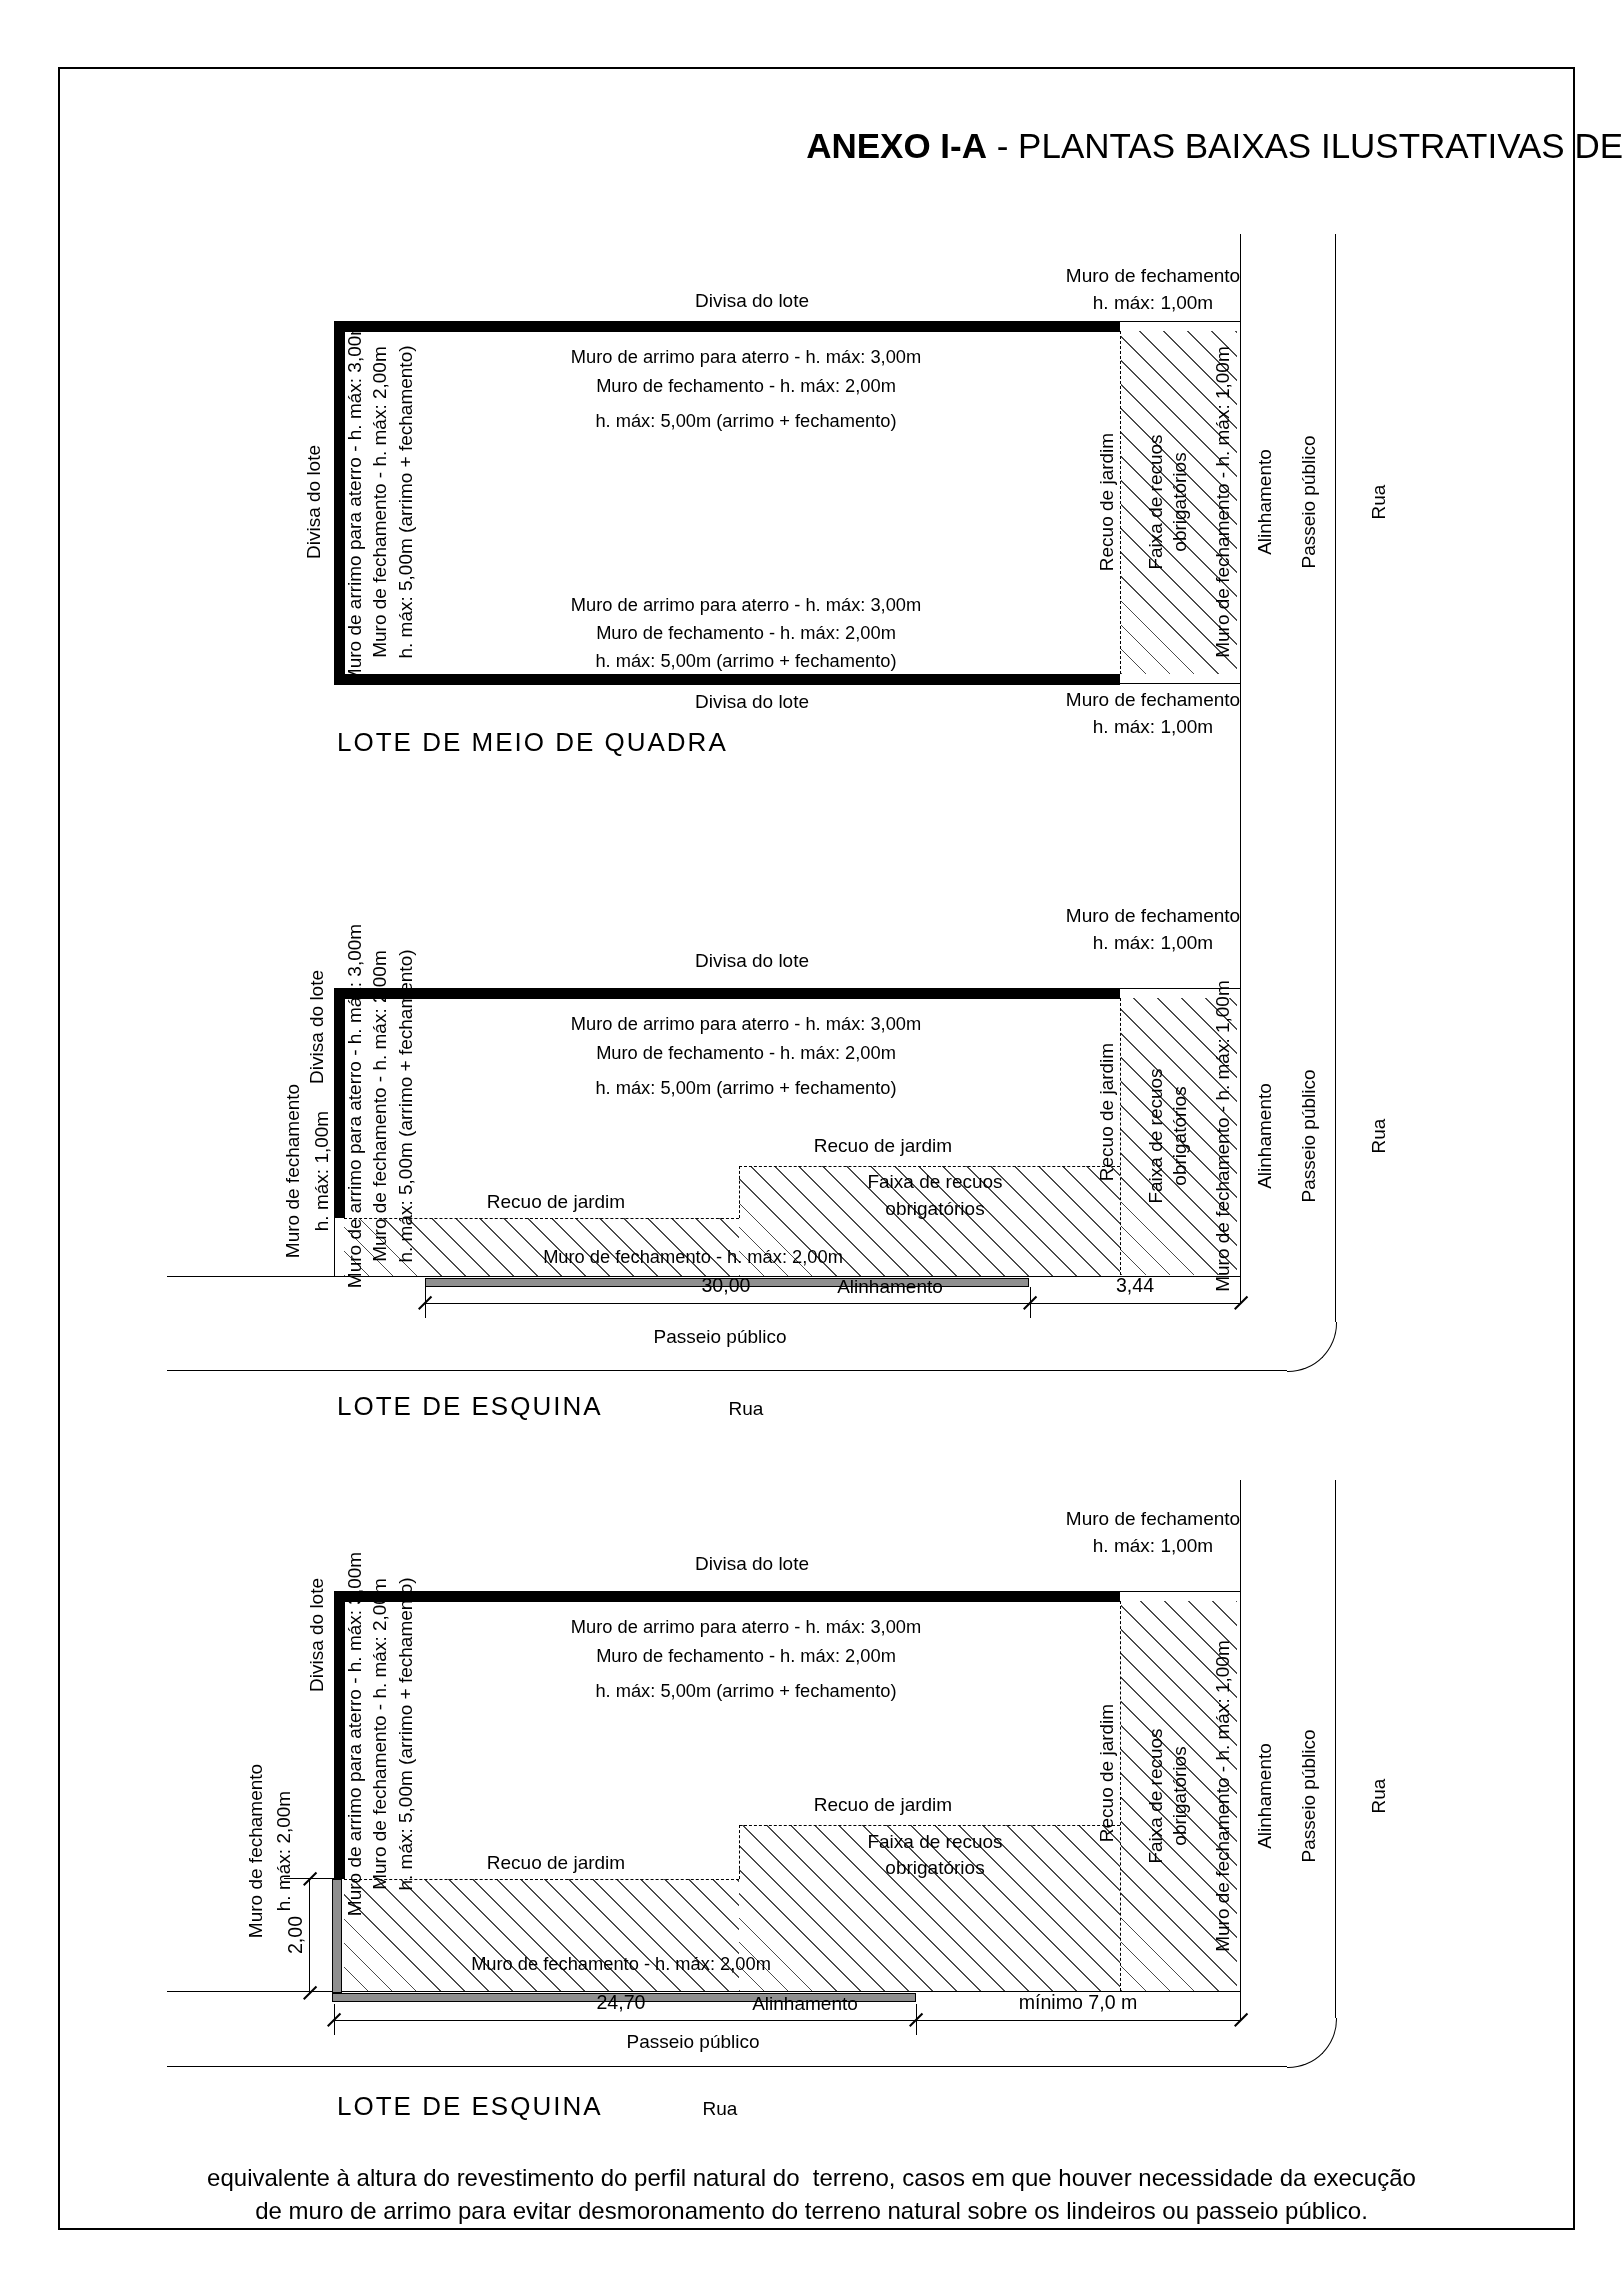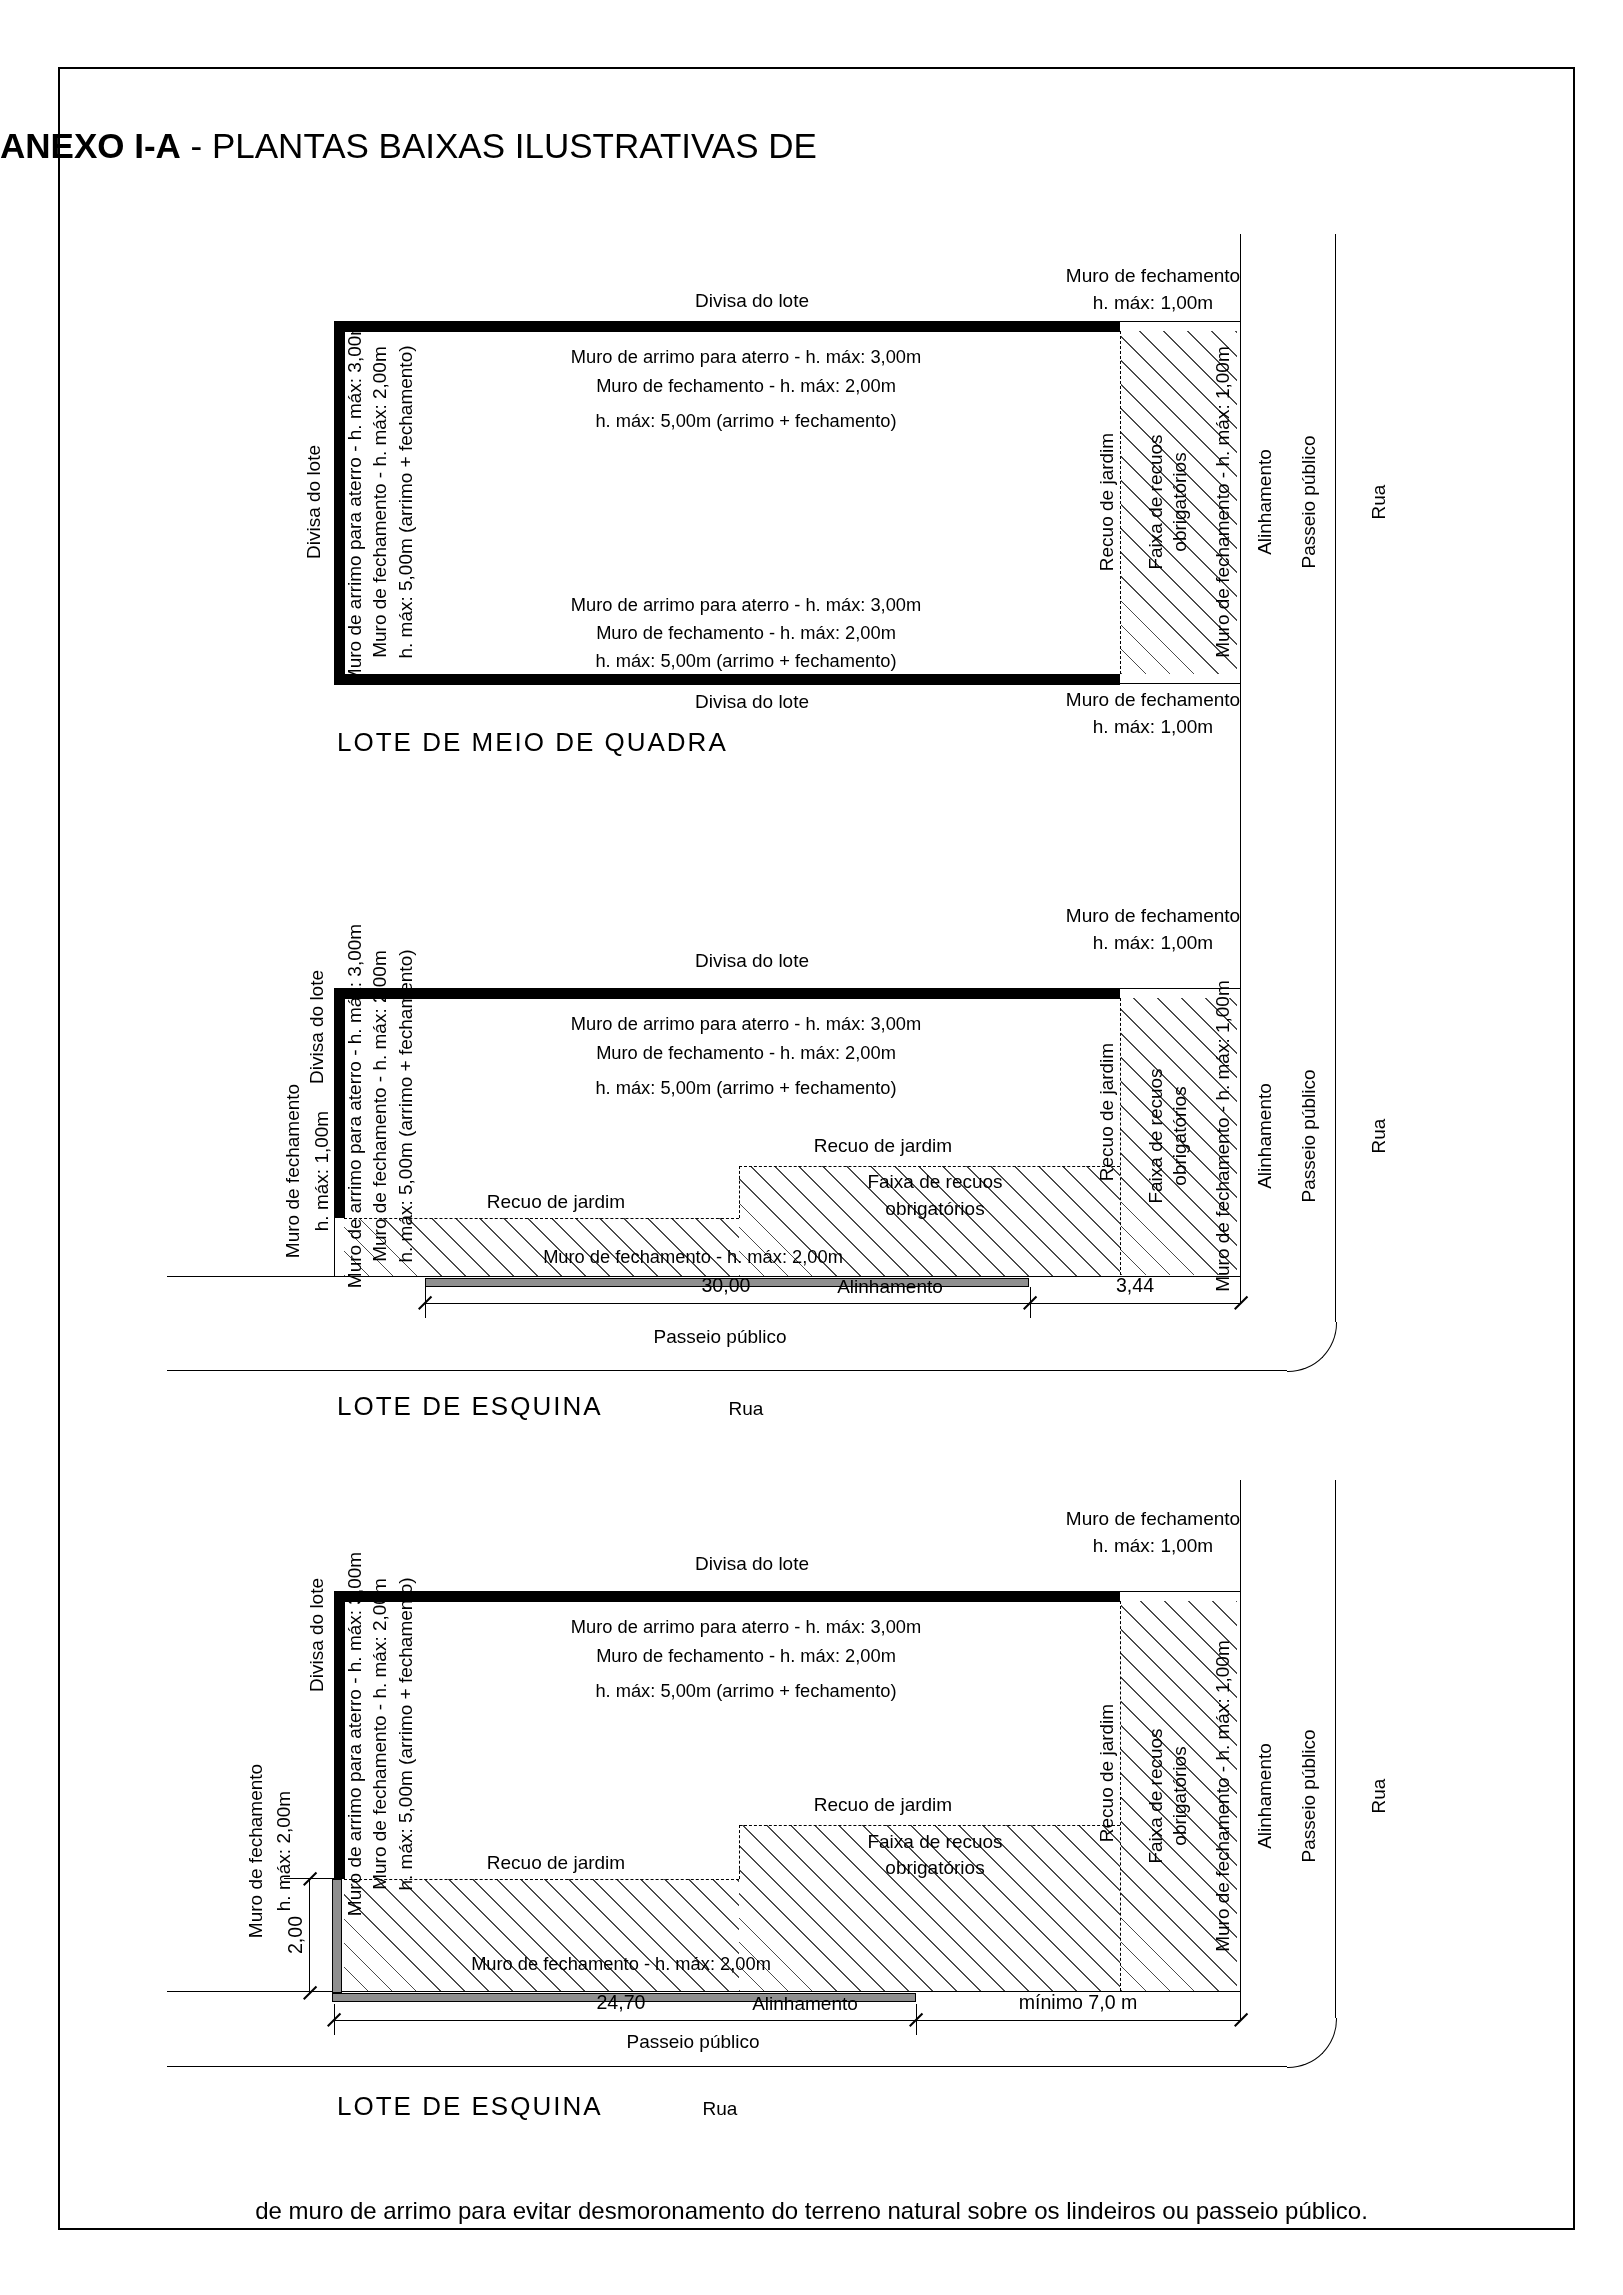--- a/index.html
+++ b/index.html
@@ -19,21 +19,21 @@
   .grayb{position:absolute;background:#8f8f8f;border:0.7px solid #000;box-sizing:border-box;}
   .hatch{position:absolute;background-image:repeating-linear-gradient(45deg,
          rgba(0,0,0,0.70) 0px, rgba(0,0,0,0.70) 1.3px, transparent 1.3px, transparent 17px);}
   .dashh{position:absolute;height:0;border-top:1.3px dashed #000;}
   .dashv{position:absolute;width:0;border-left:1.3px dashed #000;}
   .tick{position:absolute;width:2px;height:18.3px;background:#000;
         transform:translate(-50%,-50%) rotate(45deg);}
   .arc{position:absolute;width:49px;height:49px;border-right:1.3px solid #000;
        border-bottom:1.3px solid #000;border-bottom-right-radius:49px;}
   .caption{position:absolute;font-size:26px;letter-spacing:2px;white-space:nowrap;}
-  .title-line{position:absolute;width:100%;text-align:left;font-size:35px;white-space:nowrap;}
+  .title-line{position:absolute;width:100%;text-align:right;font-size:35px;white-space:nowrap;}
   .foot{position:absolute;width:100%;text-align:center;font-size:24px;white-space:pre-wrap;}
   .border-rect{position:absolute;border:2px solid #000;}
 </style>
 </head>
 <body>
 
 <div id="sheet">
 
   <div class="border-rect" style="left:58px;top:67px;width:1513px;height:2159px;"></div>
 
@@ -209,16 +209,17 @@
   <div class="tick" style="left:916px;top:2020px;"></div>
   <div class="tick" style="left:1241px;top:2020px;"></div>
   <div class="lbl" style="left:621px;top:2003px;font-size:19.6px;">24,70</div>
   <div class="lbl" style="left:805px;top:2003px;">Alinhamento</div>
   <div class="lbl" style="left:1078px;top:2003px;font-size:19.6px;">mínimo 7,0 m</div>
 
   <div class="lbl" style="left:693px;top:2041px;">Passeio público</div>
   <div class="caption" style="left:337px;top:2091px;">LOTE DE ESQUINA</div>
   <div class="lbl" style="left:720px;top:2108px;">Rua</div>
 
+  <div class="foot" style="top:2164px;">equivalente à altura do revestimento do perfil natural do  terreno, casos em que houver necessidade da execução</div>
   <div class="foot" style="top:2197px;">de muro de arrimo para evitar desmoronamento do terreno natural sobre os lindeiros ou passeio público.</div>
 
 </div>
 
 
 </body></html>

